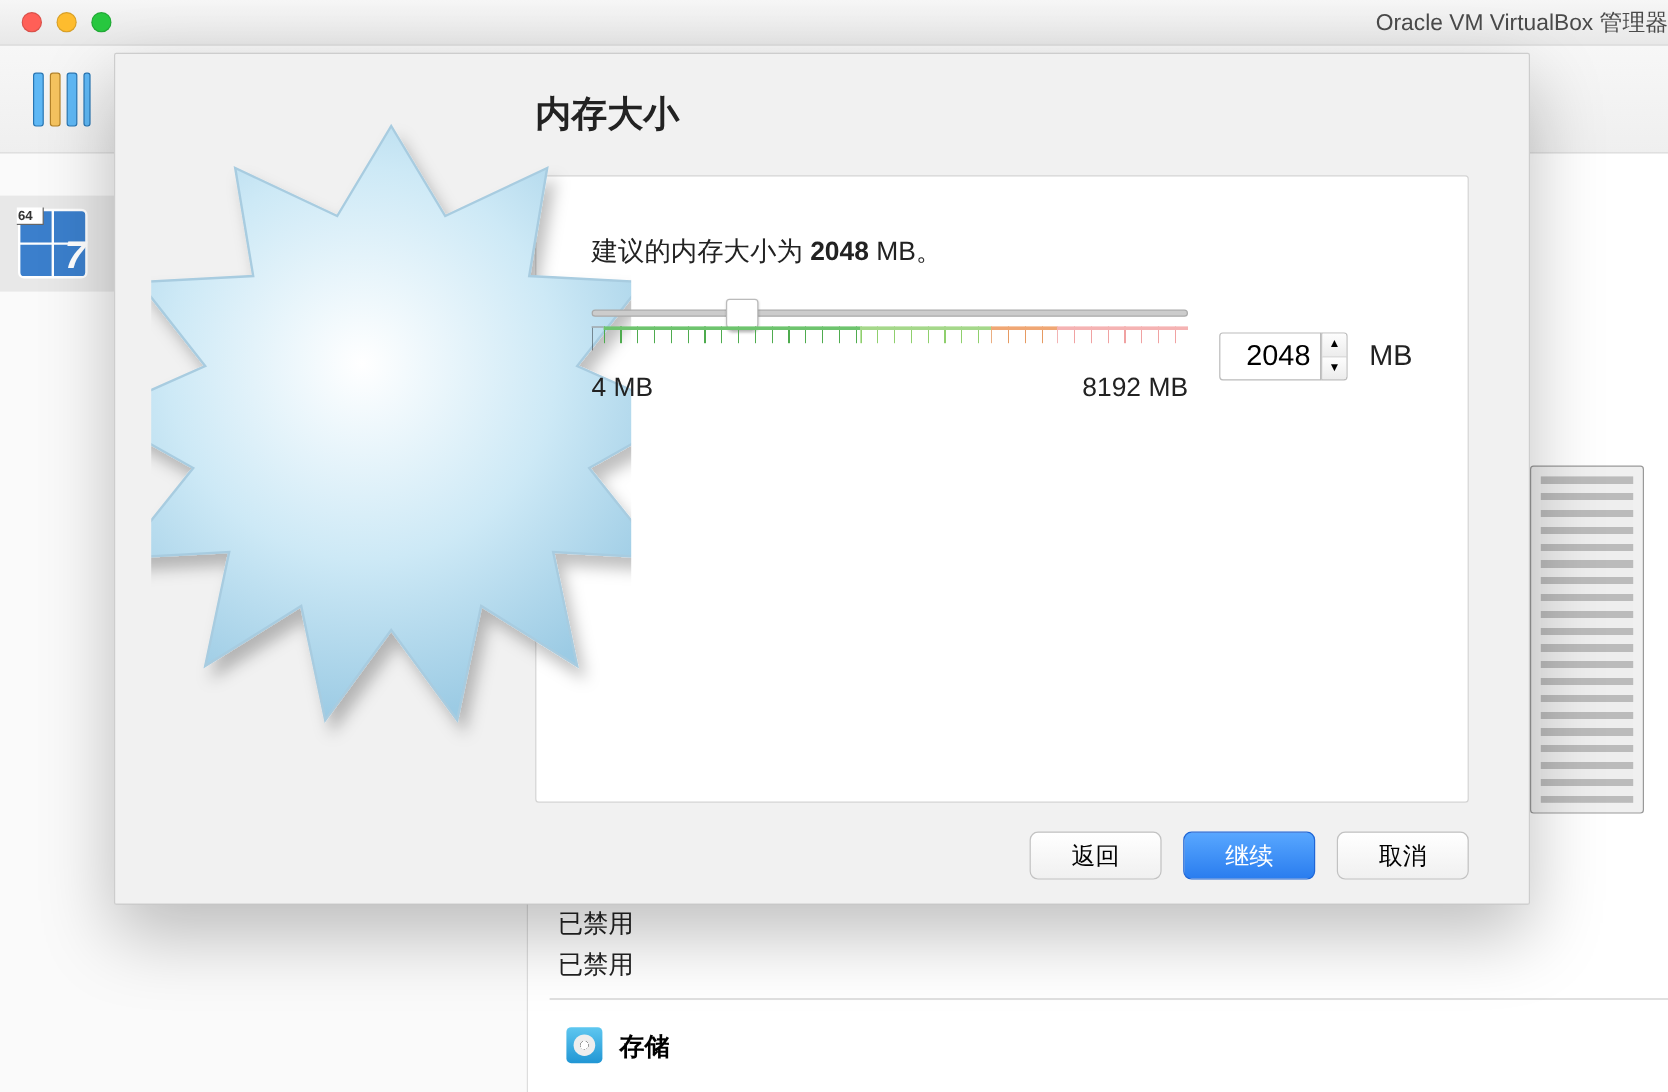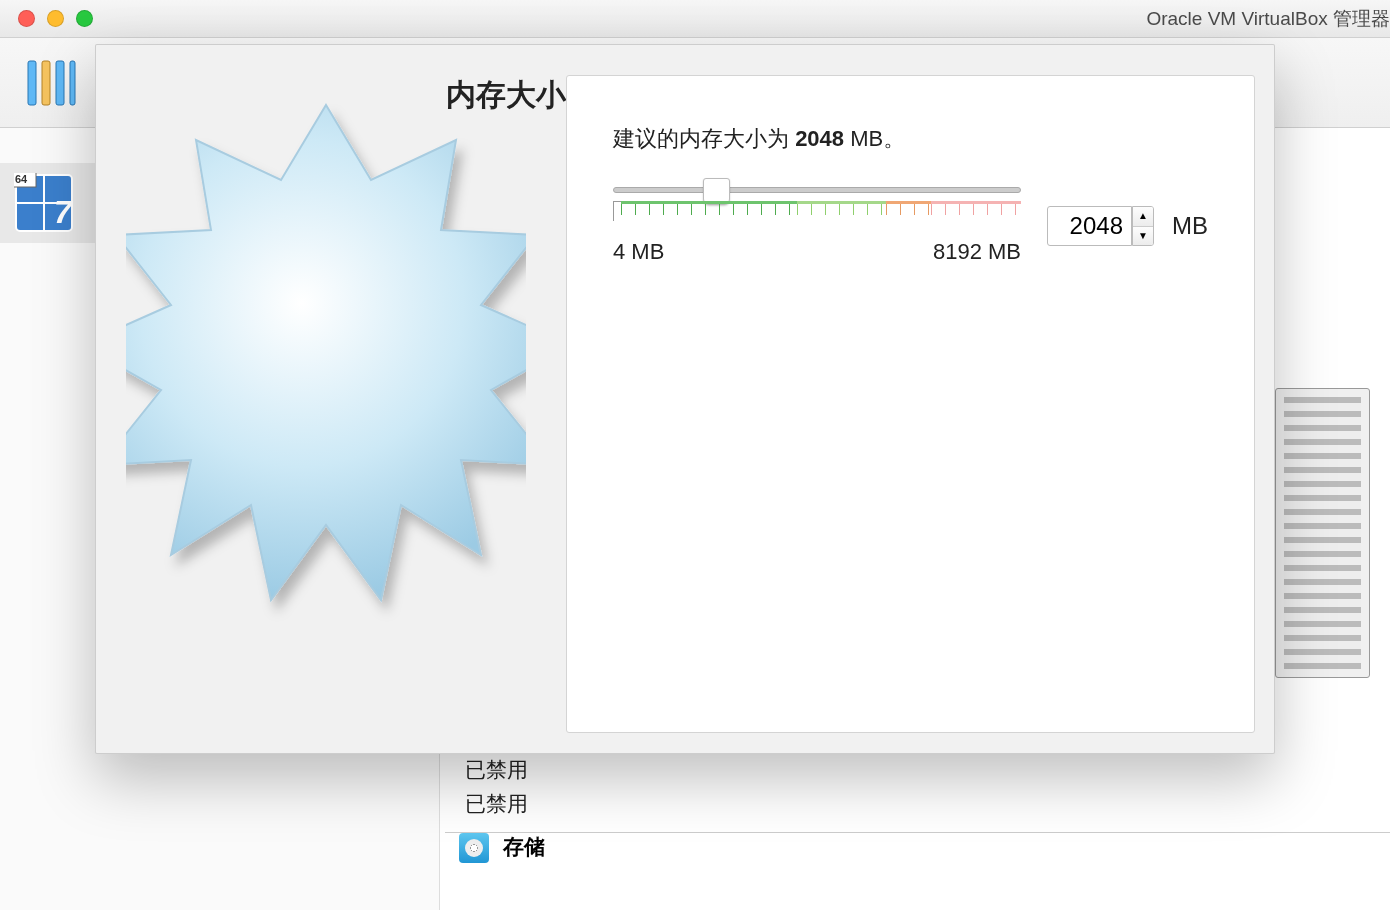--- a/index.html
+++ b/index.html
@@ -107,27 +107,27 @@
       position: absolute;
       left: 465px;
       top: 756px;
       font-size: 21px;
       color: #222;
     }
     .bottom-info .row { display: flex; margin-bottom: 6px; }
     .bottom-info .label { width: 200px; }
     .bottom-section {
       position: absolute;
-      left: 445px;
+      left: 458px;
       right: 0;
       top: 832px;
       height: 54px;
       border-top: 1px solid #ccc;
       display: flex;
-      align-items: flex-start;
+      align-items: flex-end;
       gap: 14px;
       padding-left: 14px;
       font-size: 21px;
     }
     .storage-icon {
       width: 30px; height: 30px;
       background: linear-gradient(#5ec7f0,#2196d4);
       border-radius: 4px;
       display:flex; align-items:center; justify-content:center;
     }
@@ -156,23 +156,23 @@
     }
     .starburst {
       position: absolute;
       left: 30px;
       top: -10px;
       width: 400px;
       height: 680px;
     }
     .dialog-right {
       flex: 1;
-      padding: 30px 19px 20px 0;
-      display: flex;
-      flex-direction: row;
+      padding: 30px 50px 20px 0;
+      display: flex;
+      flex-direction: column;
     }
     .dialog-title {
       font-size: 30px;
       font-weight: 600;
       margin-bottom: 30px;
       color: #222;
     }
     .dialog-card {
       background: #fff;
       border: 1px solid #d4d4d4;
@@ -405,14 +405,19 @@
           <input class="memory-input" value="2048" style="">
           <div class="stepper">
             <button>▲</button>
             <button>▼</button>
           </div>
           <span class="unit">MB</span>
         </div>
       </div>
     </div>
 
+    <div class="dialog-buttons">
+      <button class="btn">返回</button>
+      <button class="btn btn-primary">继续</button>
+      <button class="btn">取消</button>
+    </div>
   </div>
 </div>
 
 </body></html>

